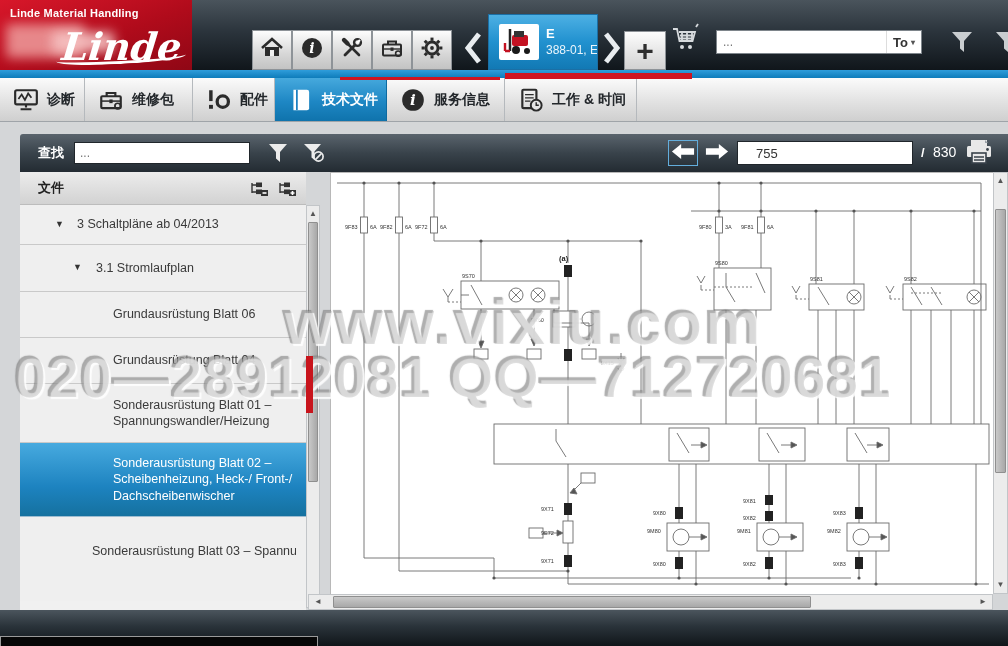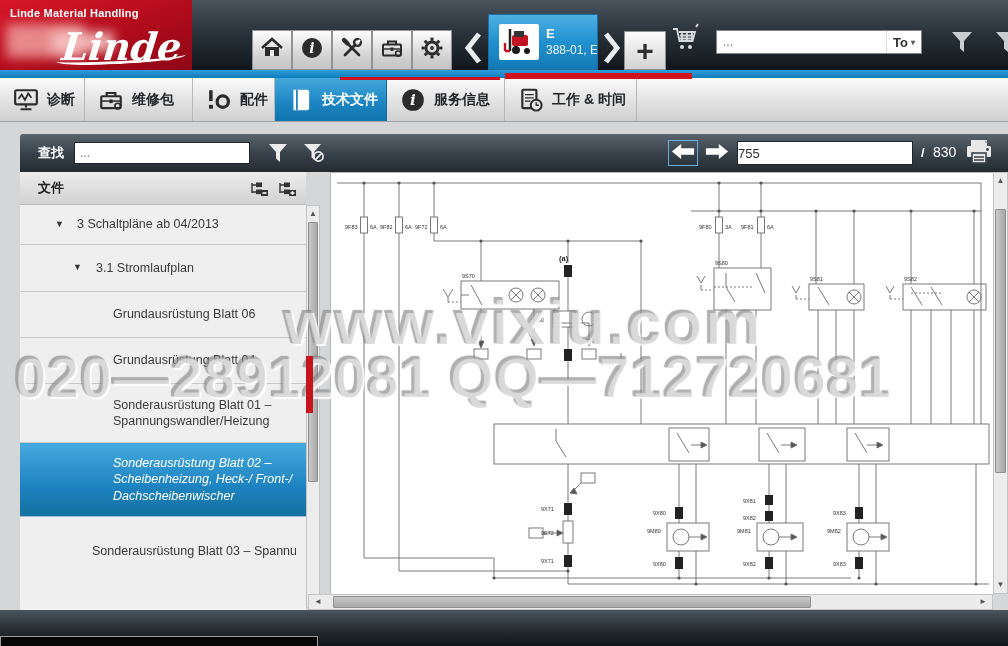--- a/index.html
+++ b/index.html
@@ -65,40 +65,40 @@
   background: linear-gradient(#5a646d,#39434b 50%,#232b32); display:block; }
 #find-label { position:absolute; left:18px; top:10px; color:#fff; font-size:13px; font-weight:bold; }
 #find-input { position:absolute; left:54px; top:8px; width:176px; height:22px; background:#fff;
   border:1px solid #20262b; font-size:12px; color:#555; padding:0 5px; }
 .tfunnel { position:absolute; top:7px; width:24px; height:24px; }
 #pager-prev { left:648px; top:6px; width:30px; height:26px; border:1px solid #63aedd; background:transparent;
   display:flex; align-items:center; justify-content:center; position:absolute; }
 #pager-next { left:682px; top:6px; width:30px; height:26px; position:absolute;
   display:flex; align-items:center; justify-content:center; }
 #page-input { position:absolute; left:717px; top:7px; width:176px; height:24px; background:#fff;
-  border:1px solid #20262b; font-size:13px; color:#333; padding:0 0; }
+  border:1px solid #20262b; font-size:13px; color:#333; padding:0 18px; }
 #page-sep { position:absolute; left:901px; top:11px; color:#fff; font-size:13px; font-weight:bold; }
 #page-total { position:absolute; left:913px; top:10px; color:#fff; font-size:14px; font-weight:normal; }
 #print-btn { position:absolute; left:944px; top:5px; width:30px; height:28px; }
 
 
 #sidebar { left:20px; top:172px; width:286px; height:438px; background:#f0f0f0; overflow:hidden; }
 #side-header { height:33px; background:linear-gradient(#ececec,#d2d2d2); border-bottom:1px solid #bcbcbc;
   display:flex; align-items:center; padding:0 8px 0 18px; }
 #side-title { font-size:13px; font-weight:bold; color:#222; flex:1; }
 .treectl { width:22px; height:18px; margin-left:6px; }
 .side-item { position:relative; border-bottom:1px solid #c9c9c9; display:flex; align-items:center;
   font-size:12.5px; color:#3a3a3a; line-height:1.3; background:#efefef; }
 .side-item .tri { position:absolute; font-size:9px; color:#333; }
 .side-item .lbl { display:block; }
 .it1 { height:40px; } .it1 .tri { left:35px; } .it1 .lbl { padding-left:57px; }
 .it2 { height:47px; } .it2 .tri { left:53px; } .it2 .lbl { padding-left:76px; }
 .it3 { height:46px; } .it3 .lbl { padding-left:93px; width:285px; }
 .it5 { height:59px; } .it5 .lbl { padding-left:93px; width:283px; }
-.it6 { height:74px; background:linear-gradient(#47aadf,#1d83c0 60%,#15719f); color:#fff; border-bottom:1px solid #9dbcd0;font-style:italic;}
+.it6 { height:74px; background:linear-gradient(#47aadf,#1d83c0 60%,#15719f); color:#fff; border-bottom:1px solid #9dbcd0;}
 .it6 .lbl { padding-left:93px; width:278px; }
 .it7 { height:84px; align-items:flex-start; padding-top:26px; border-bottom:none; }
 .it7 .lbl { padding-left:72px; width:276px; white-space:nowrap; overflow:hidden; }
 
 
 .sb-track { background:#ececec; border:1px solid #c2c5c8; position:absolute; }
 .sb-thumb { position:absolute; background:linear-gradient(90deg,#c9c9c9,#a8a8a8); border:1px solid #8f8f8f; border-radius:1px; }
 .sb-thumb.h { background:linear-gradient(#c9c9c9,#a8a8a8); }
 .sb-arrow { position:absolute; font-size:8px; color:#555; width:100%; text-align:center; line-height:14px; }
 #side-vscroll { left:306px; top:205px; width:14px; height:403px; }

